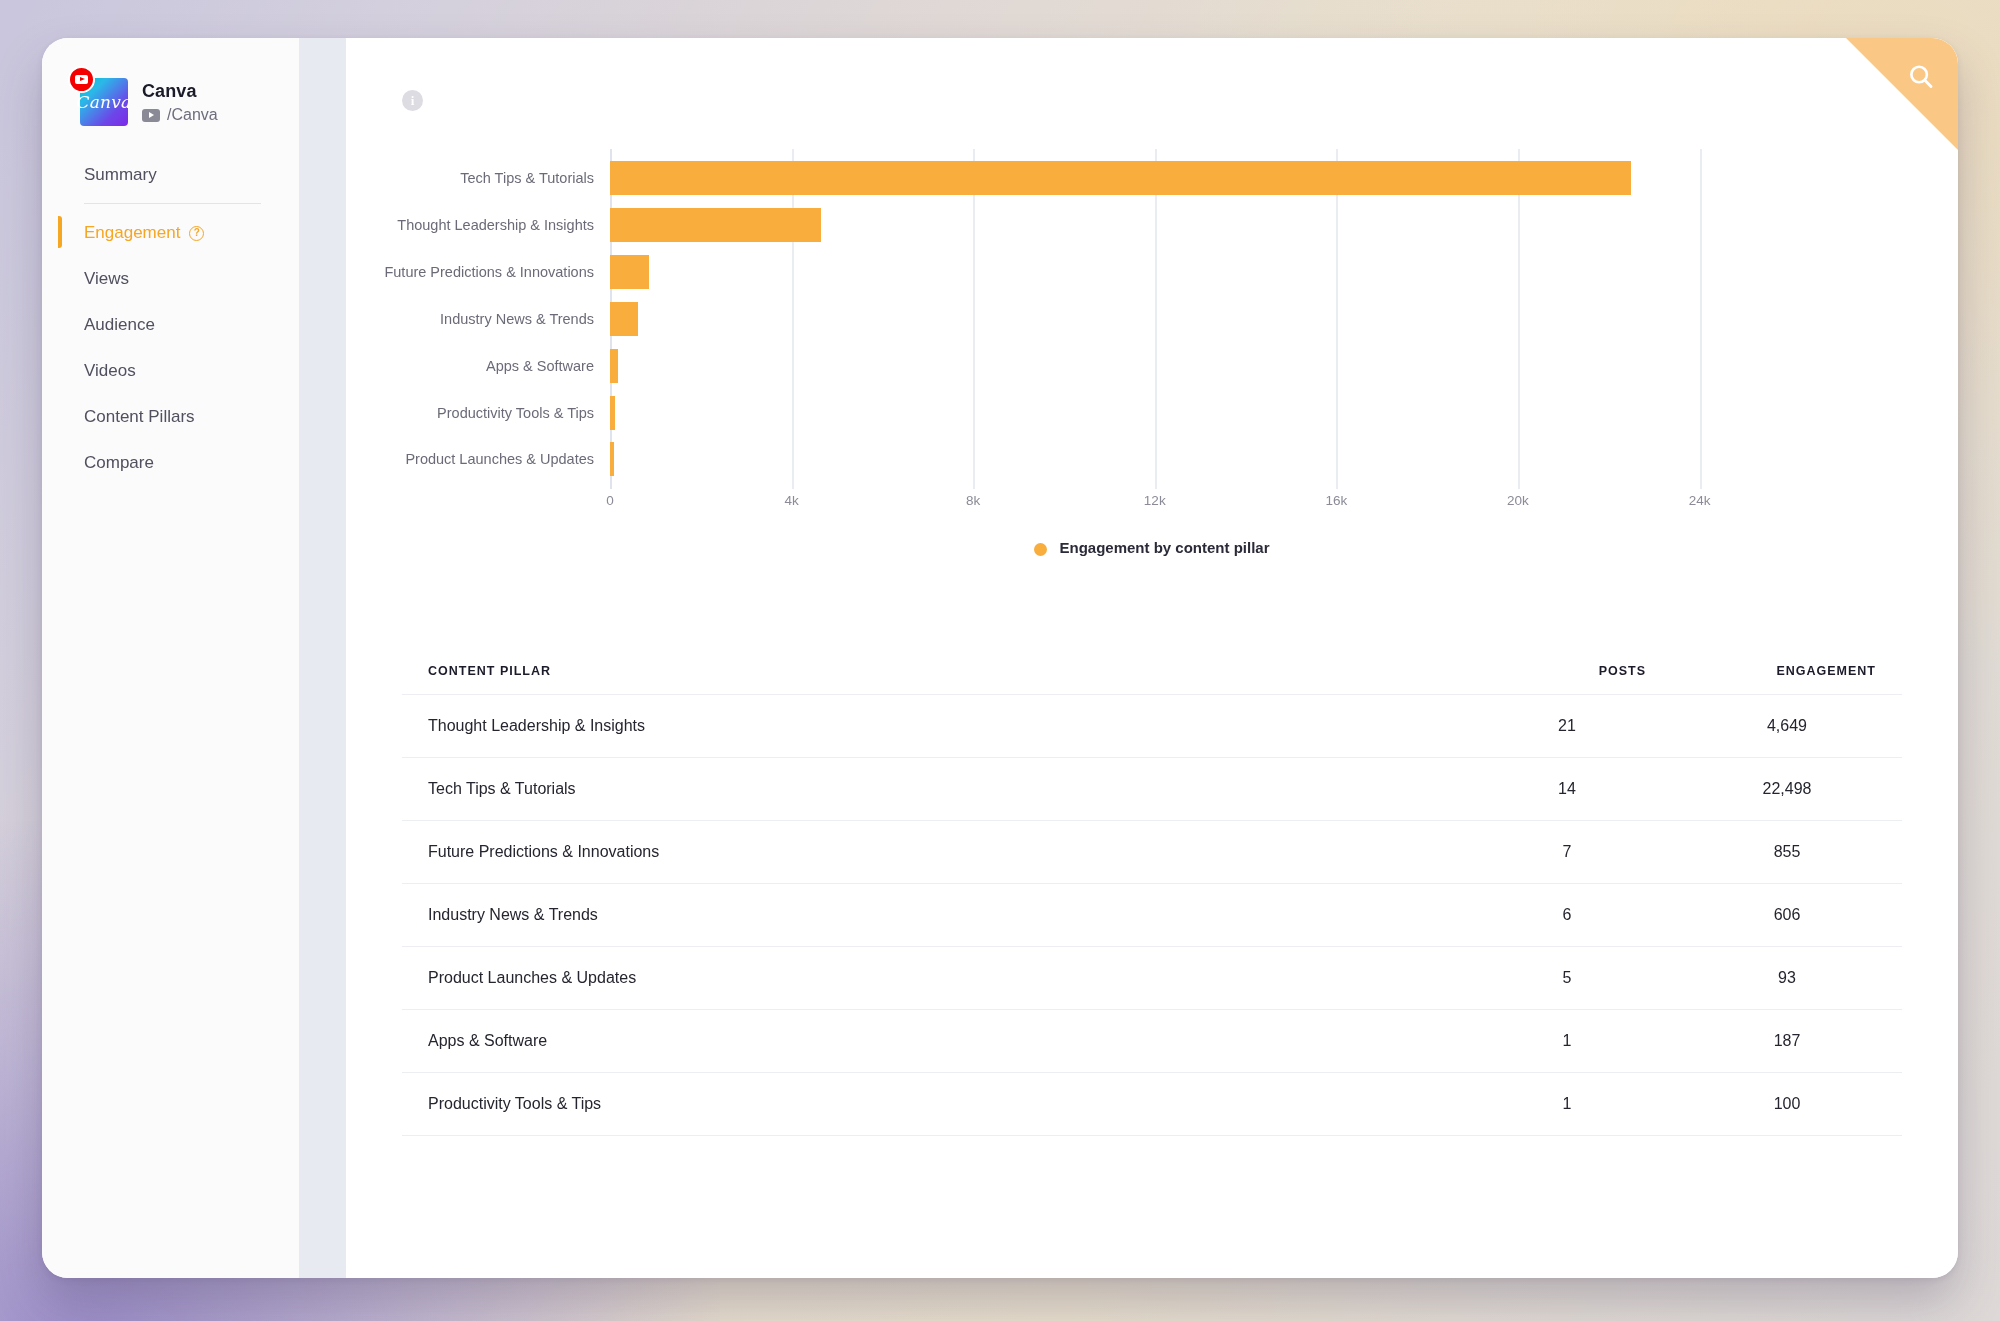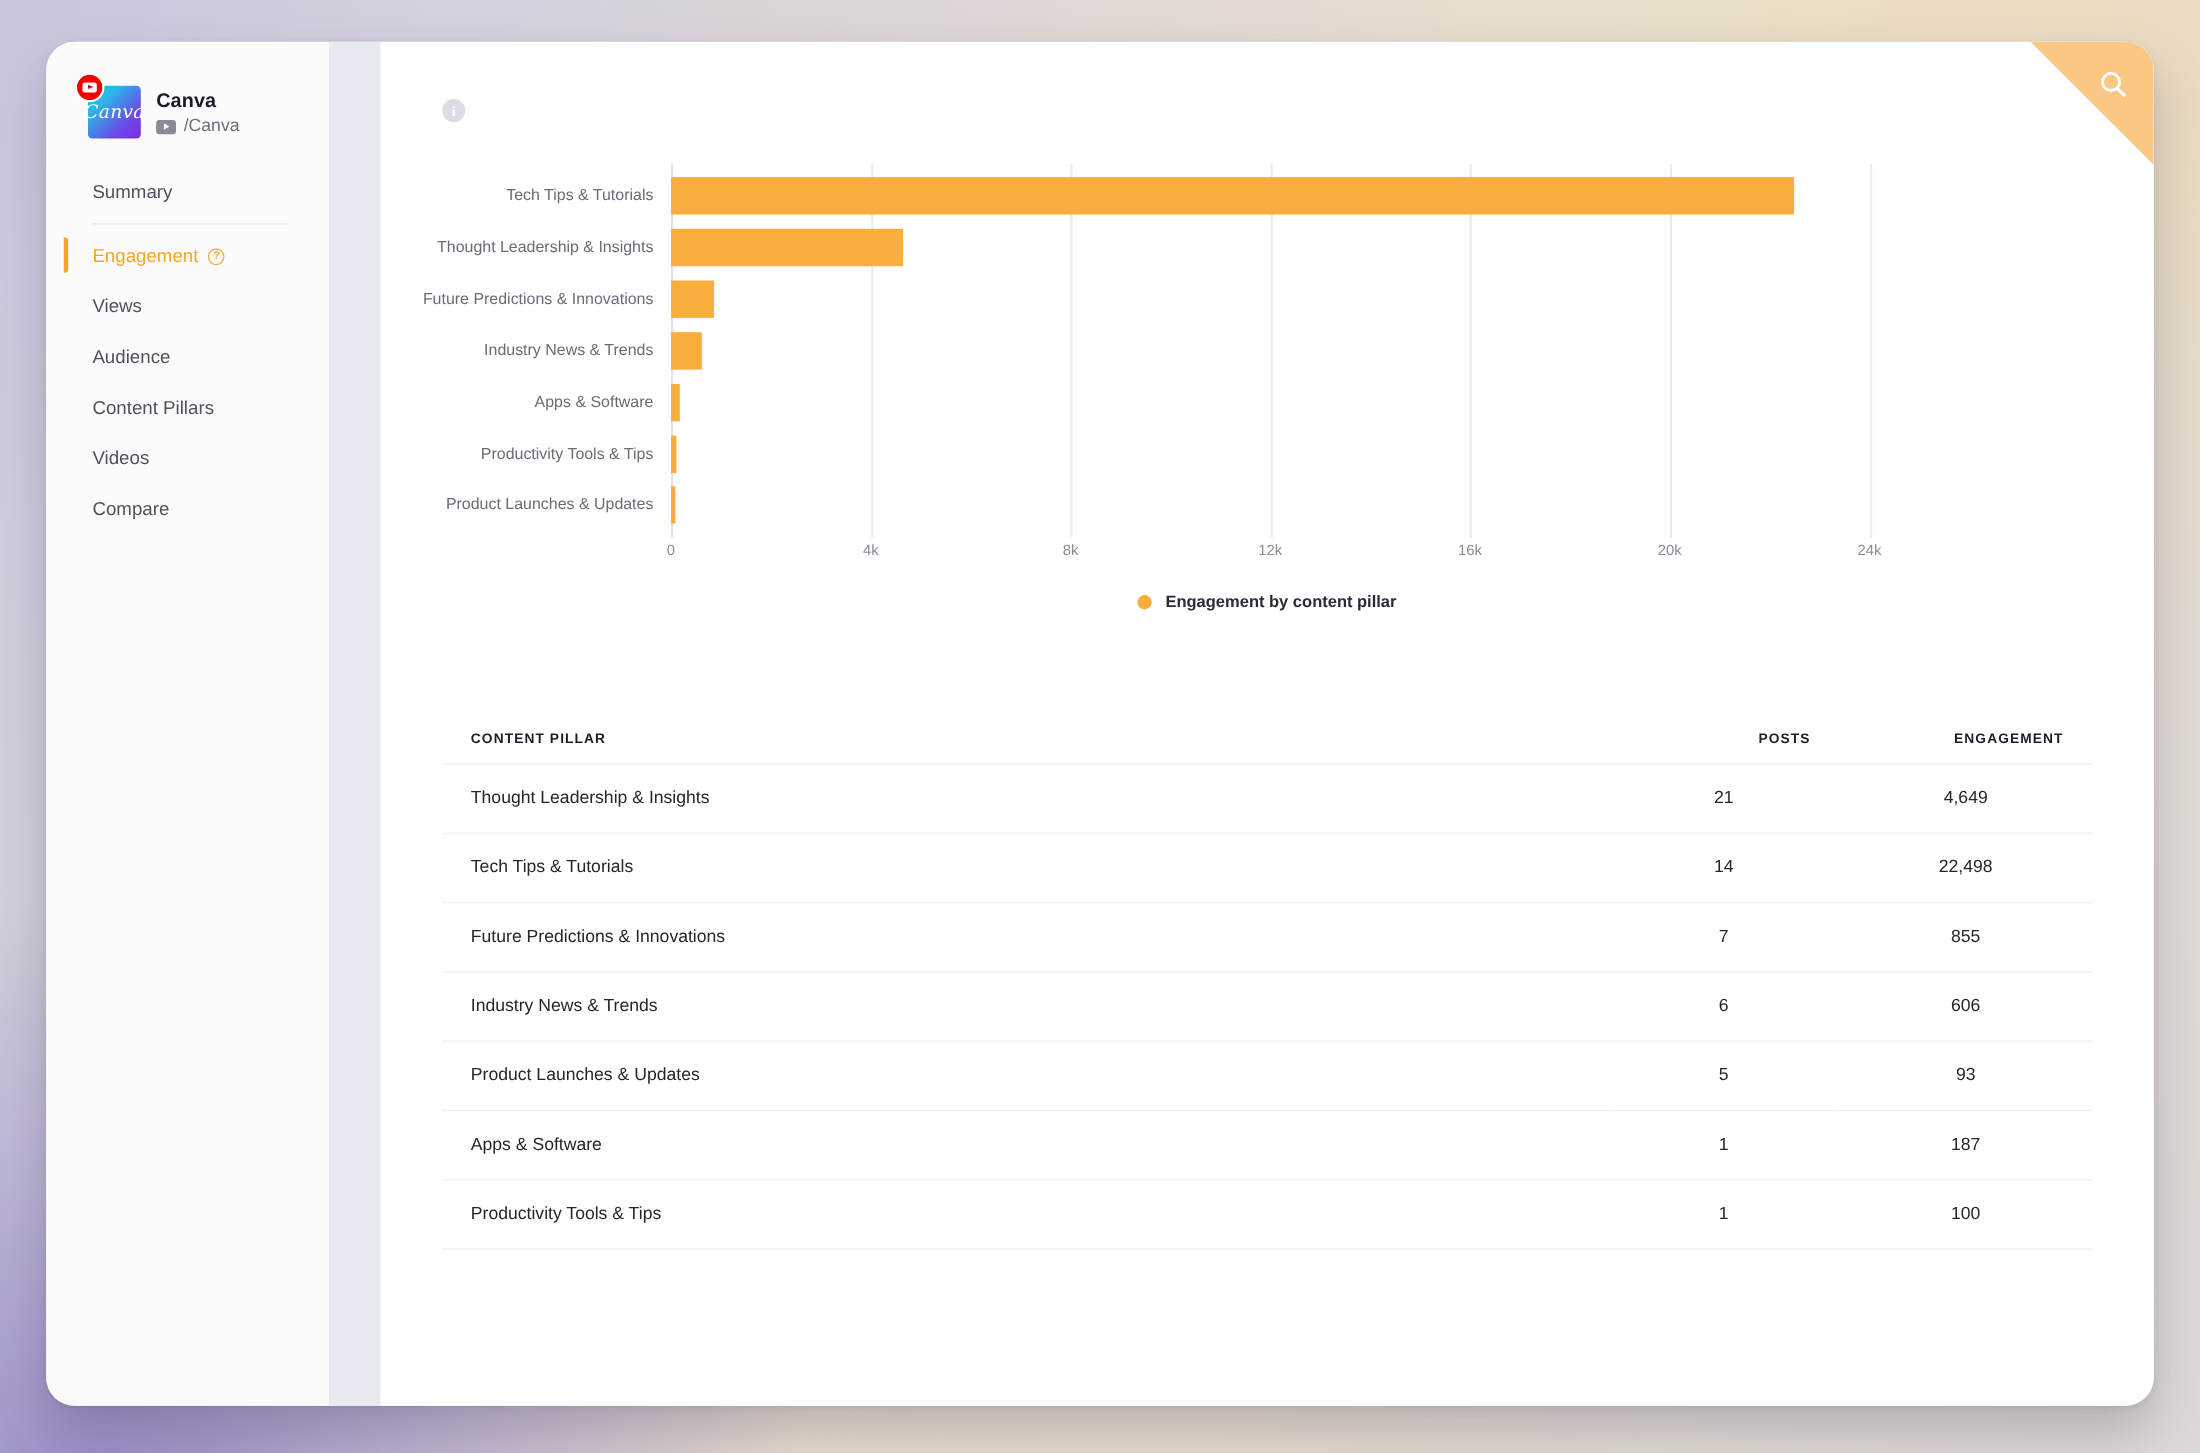--- a/index.html
+++ b/index.html
@@ -301,21 +301,21 @@
     position: absolute;
     top: 0;
     transform: translateX(-50%);
     font-size: 13.5px;
     color: #8b8b98;
   }
 
   .legend {
     margin-top: 30px;
     display: flex;
-    align-items: center;
+    align-items: flex-end;
     justify-content: center;
     gap: 12px;
   }
   .legend-dot {
     width: 13px; height: 13px;
     border-radius: 50%;
     background: #f8ad3c;
   }
   .legend-label {
     font-size: 15px;
@@ -386,24 +386,24 @@
         <span>Engagement</span>
         <span class="help-icon">?</span>
       </div>
       <div class="nav-item">
         <span>Views</span>
       </div>
       <div class="nav-item">
         <span>Audience</span>
       </div>
       <div class="nav-item">
+        <span>Videos</span>
+      </div>
+      <div class="nav-item">
         <span>Content Pillars</span>
-      </div>
-      <div class="nav-item">
-        <span>Videos</span>
       </div>
       <div class="nav-item">
         <span>Compare</span>
       </div>
     </nav>
   </aside>
 
   <div class="panel-gap"></div>
 
   <main class="main">

